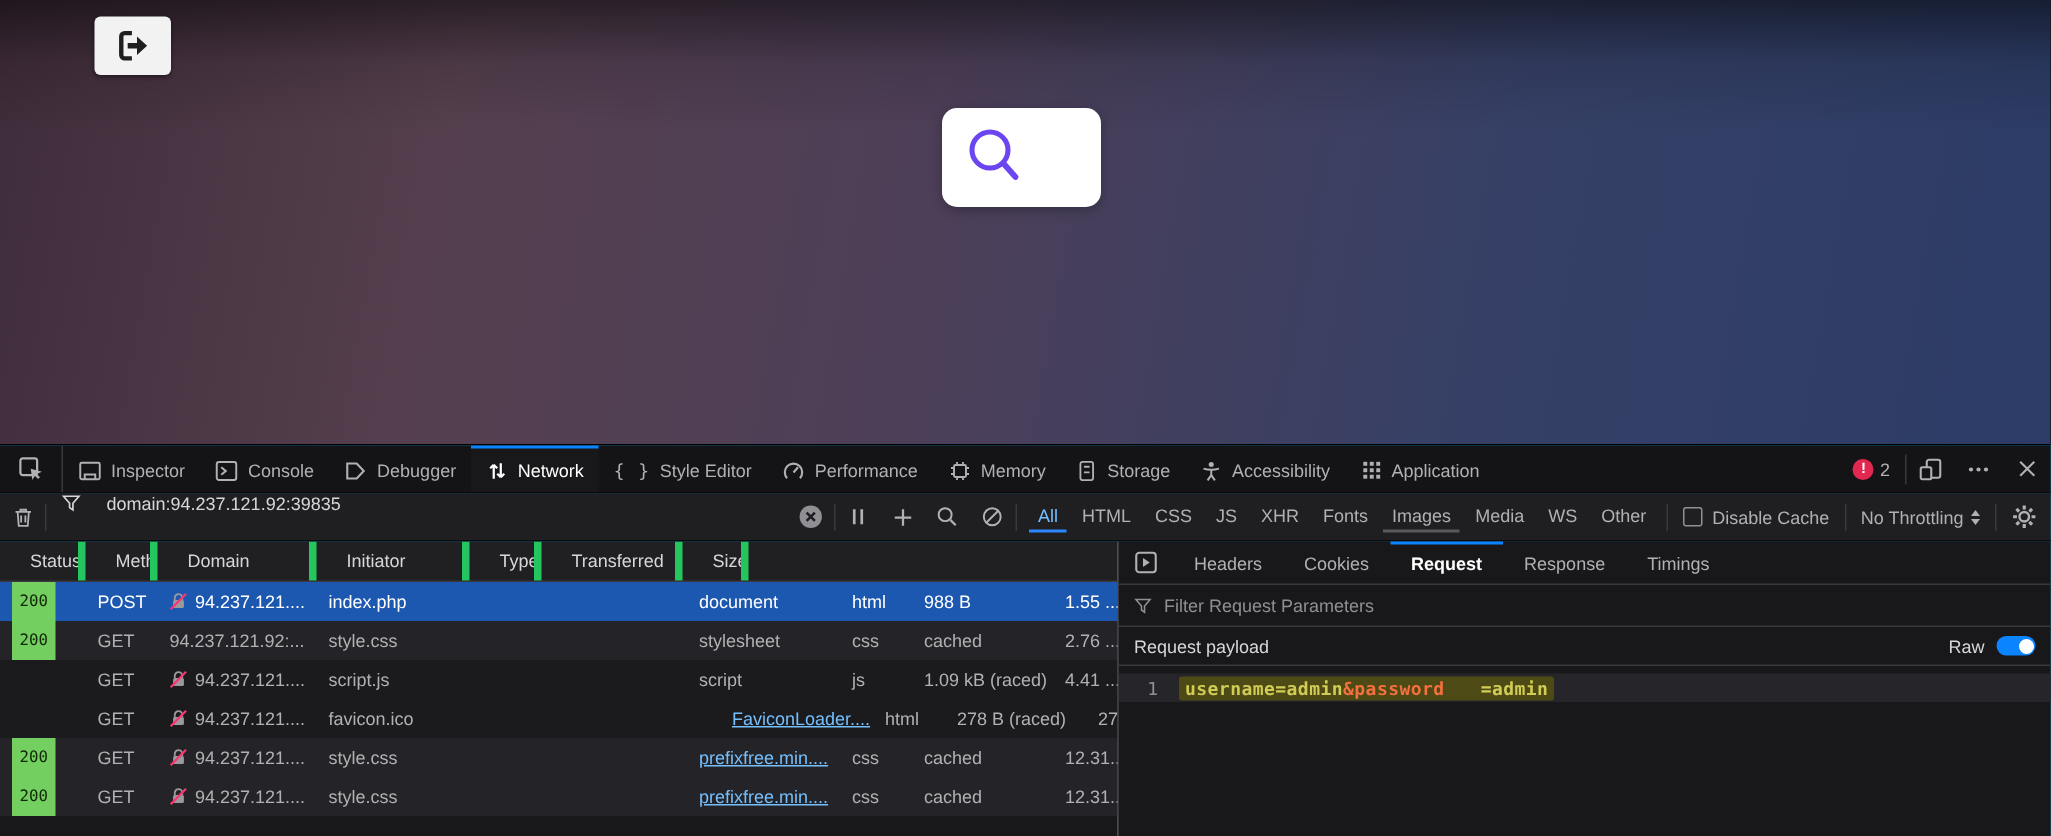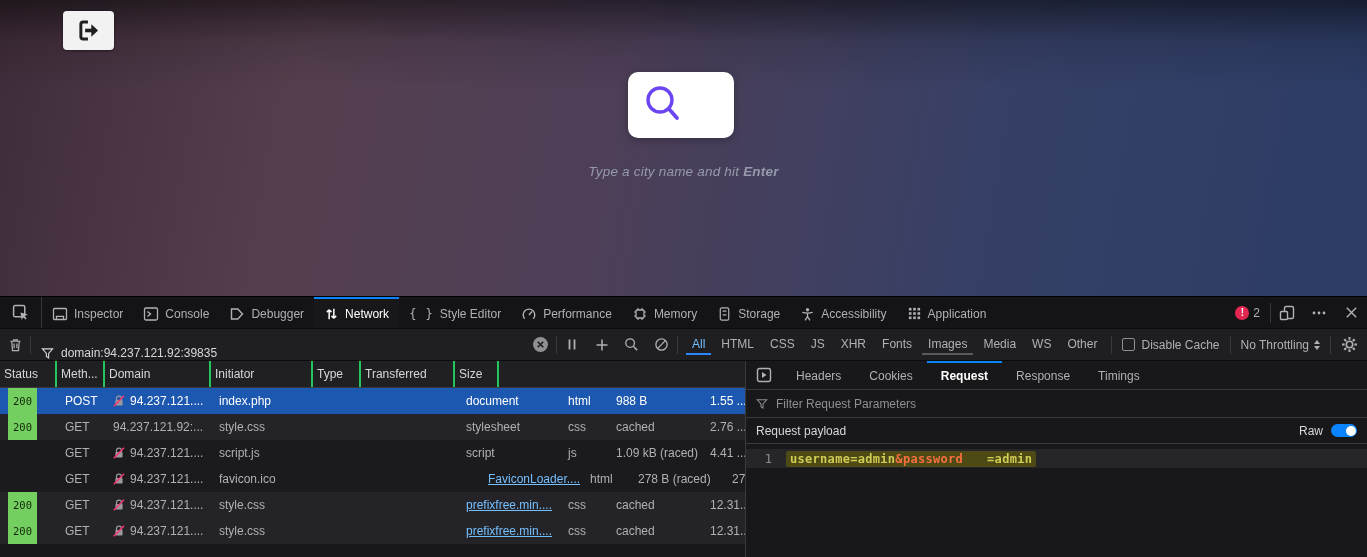--- a/index.html
+++ b/index.html
@@ -37,42 +37,42 @@
   .err-wrap { display:flex; align-items:center; gap:4px; padding:0 10px; cursor:pointer; }
   .err-circle { width:14px; height:14px; border-radius:50%; background:#e22850; color:#fff;
     font-size:10px; font-weight:700; display:flex; align-items:center; justify-content:center; }
   .tb-divider { width:1px; height:20px; background:#38383d; align-self:center; }
   .tb-iconbtn { width:32px; height:100%; display:flex; align-items:center; justify-content:center; cursor:pointer; }
 
   .netbar { height:32px; display:flex; align-items:center; background:#1f1f22;
     border-bottom:1px solid #0c0c0e; }
   .nb-iconbtn { width:30px; height:100%; display:flex; align-items:center; justify-content:center; cursor:pointer; flex:0 0 auto; }
   .nb-divider { width:1px; height:18px; background:#38383d; flex:0 0 auto; }
-  .filter-box { flex:1 1 auto; display:flex; align-items:flex-end; gap:7px; padding:0 10px;
+  .filter-box { flex:1 1 auto; display:flex; align-items:flex-start; gap:17px; padding:0 10px;
     color:#d7d7db; height:100%; cursor:text; min-width:0; }
   .type-filters { display:flex; align-items:center; padding:0 6px; flex:0 0 auto; }
   .type-filter { padding:2px 6px 2px; margin:0 2px; border-bottom:2px solid transparent;
     cursor:pointer; white-space:nowrap; }
   .type-filter.active { color:#75bfff; border-bottom-color:#2b86ff; }
   .type-filter.hovered { border-bottom-color:#5a5a5e; }
   .cache-wrap { display:flex; align-items:center; gap:6px; padding:0 10px; cursor:pointer; flex:0 0 auto; }
   .checkbox { width:13px; height:13px; border:1px solid #8f8f94; border-radius:2px; background:transparent; }
   .throttle { display:flex; align-items:center; gap:5px; padding:0 10px; cursor:pointer; flex:0 0 auto; }
   .updown { display:flex; flex-direction:column; gap:2px; }
   .updown i { display:block; width:0; height:0; border-left:3.5px solid transparent; border-right:3.5px solid transparent; }
   .updown .up { border-bottom:4px solid #b1b1b3; }
   .updown .dn { border-top:4px solid #b1b1b3; }
 
   .netmain { display:flex; height:197px; }
 
   
   .req-table { width:746px; flex:0 0 746px; border-right:1px solid #3a3a3e;
     display:flex; flex-direction:column; overflow:hidden; }
   .thead { display:flex; height:27px; background:#202022; border-bottom:1px solid #38383d; flex:0 0 27px; }
-  .th { display:flex; align-items:center; padding-left:4px; border-right:2px solid #22c55e;
+  .th { display:flex; align-items:center; padding-left:20px; border-right:5px solid #22c55e;
     color:#d7d7db; overflow:hidden; white-space:nowrap; cursor:pointer; }
   .tbody { flex:1; background:#18181a; }
   .net-row { display:flex; height:26px; align-items:center; cursor:pointer; }
   .net-row.shade-light { background:#242428; }
   .net-row.shade-dark { background:#1b1b1e; }
   .net-row.selected { background:#1c58b0; color:#fff; }
   .net-row.selected .cell, .net-row.selected .link { color:#fff; }
   .cell { padding-left:8px; overflow:hidden; white-space:nowrap; display:flex;
     align-items:center; gap:5px; height:100%; }
   .status-badge { font-family:"DejaVu Sans Mono", monospace; font-size:10.5px;
@@ -116,23 +116,20 @@
 
   <div class="search-card">
     <span>
       <svg width="42" height="42" viewBox="0 0 42 42">
         <circle cx="18" cy="16" r="12" fill="none" stroke="#6b46f0" stroke-width="3.4"></circle>
         <line x1="27" y1="25" x2="35" y2="34" stroke="#6b46f0" stroke-width="3.8" stroke-linecap="round"></line>
       </svg>
     </span>
   </div>
 
-  <div class="hint">
-    <span>Type a city name and hit </span><b>Enter</b>
-  </div>
 </div>
 
 <div class="devtools">
 
   <div class="tabbar">
     <div class="pick-btn">
       <span>
         <svg width="17" height="17" viewBox="0 0 16 16" stroke="currentColor" fill="none">
           <rect x="1.5" y="1.5" width="10.5" height="10.5" rx="1.5" stroke-width="1.4"></rect>
           <path d="M8 8l1 7 1.6-2.6 2 2.1 1.2-1.2-2.1-2L15 9.9z" fill="currentColor" stroke="none"></path>

